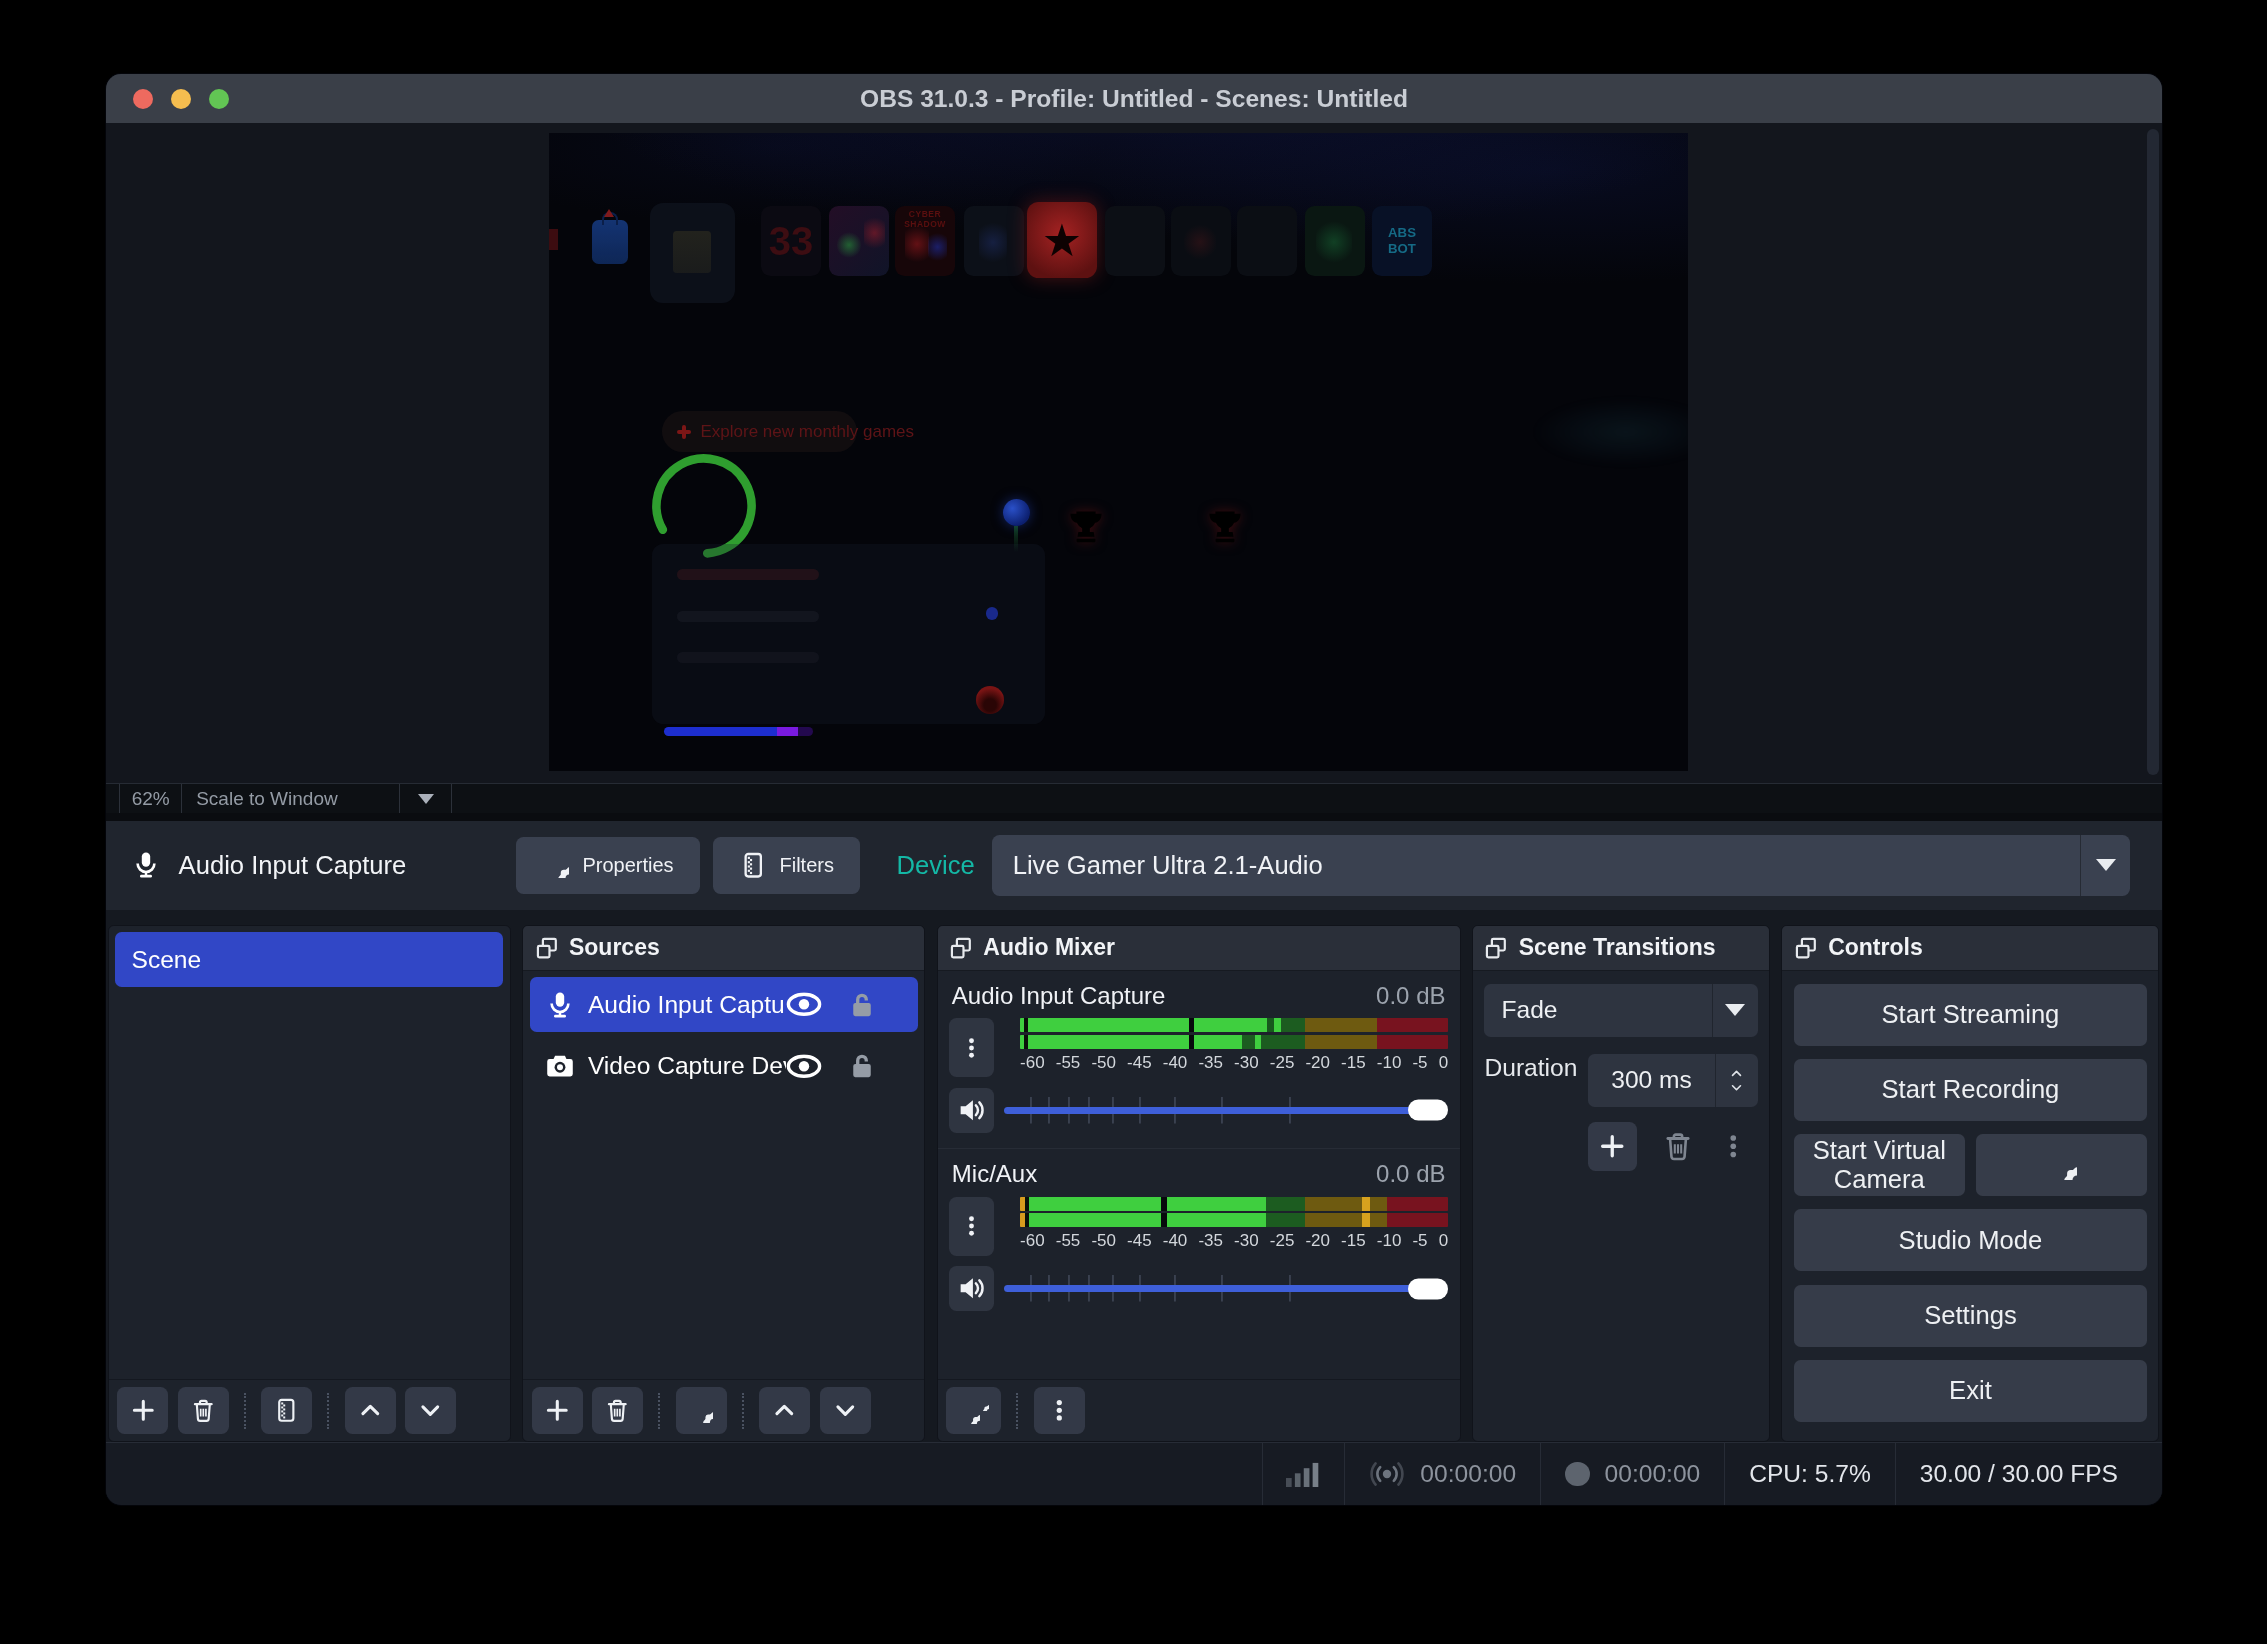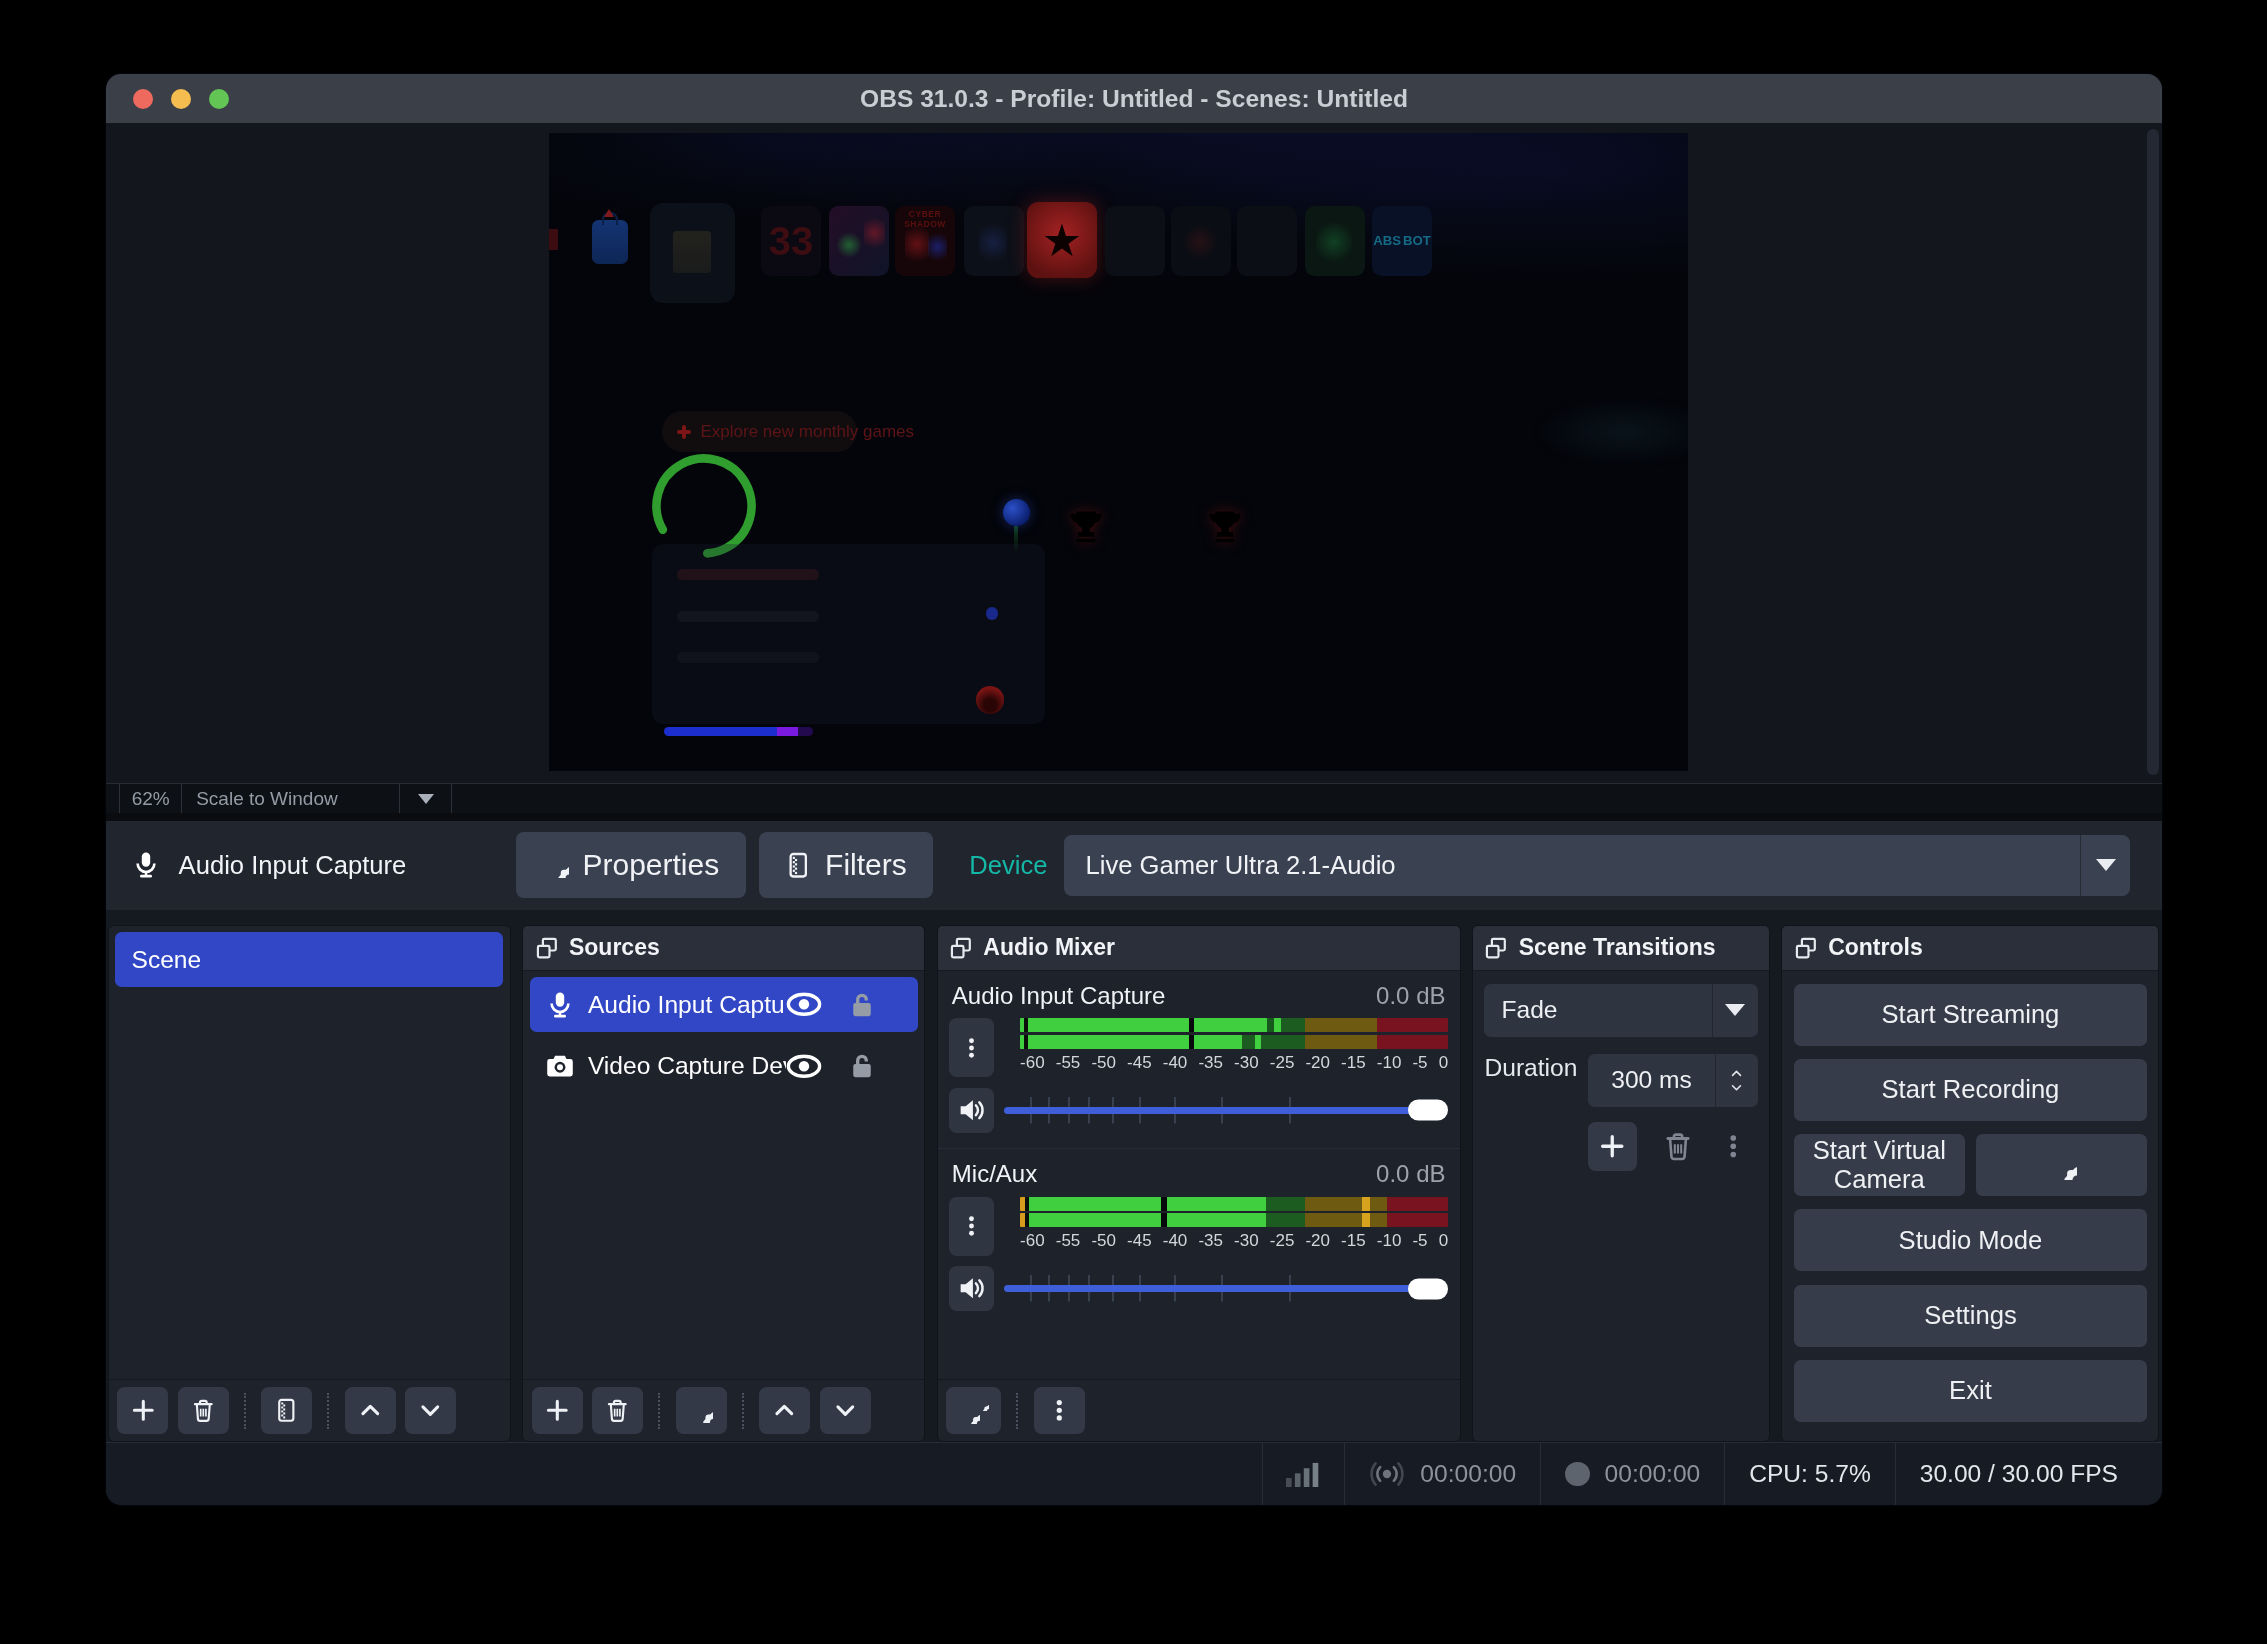--- a/index.html
+++ b/index.html
@@ -59,21 +59,21 @@
         box-shadow:0 0 19px rgba(150,30,30,.45);
         display:flex;align-items:center;justify-content:center;font-size:45px;color:#0d0202;}
   .t-d1{left:556px;background:#0c0f15;}
   .t-d2{left:622px;background:#0a0d13;}
   .t-d2::before{content:"";position:absolute;left:13.2px;top:19px;width:32px;height:34px;
         background:radial-gradient(circle,rgba(120,30,30,.25),transparent 75%);}
   .t-d3{left:688px;background:#0b0e14;}
   .t-gr{left:756px;background:#0a1712;}
   .t-gr::before{content:"";position:absolute;left:11.4px;top:15px;width:36px;height:42px;
         background:radial-gradient(circle,rgba(30,140,70,.35),transparent 75%);}
-  .t-abs{left:823px;background:#081126;display:flex;flex-direction:row;align-items:center;
+  .t-abs{left:823px;background:#081126;display:flex;flex-direction:column;align-items:center;
         justify-content:center;gap:1.9px;font-size:13.2px;font-weight:bold;color:#156a85;line-height:14px;}
   .pspill{position:absolute;left:113px;top:278px;width:195px;height:41px;border-radius:21px;
         background:rgba(18,14,16,.92);display:flex;align-items:center;gap:9.5px;
         padding:0 15px;box-sizing:border-box;}
   .psplus{position:relative;width:14px;height:14px;flex:none;}
   .psplus::before,.psplus::after{content:"";position:absolute;background:#7c1616;border-radius:1.9px;}
   .psplus::before{left:4.7px;top:0;width:4.7px;height:14px;}
   .psplus::after{left:0;top:4.7px;width:14px;height:4.7px;}
   .pspill .txt{font-size:17px;color:#5e1417;white-space:nowrap;}
   .arc-spinner{position:absolute;left:98px;top:316px;}
@@ -105,22 +105,22 @@
   .z-pct{width:61px;justify-content:center;border-left:0.9px solid #2c313a;}
   .z-scale{width:203px;padding-left:14px;}
   .z-arrow{width:51px;justify-content:center;}
   .tri{width:0;height:0;border-left:8.5px solid transparent;border-right:8.5px solid transparent;
        border-top:10.4px solid #aab0ba;}
   .gap1{flex:none;height:7.6px;background:#0a0c10;}
   
   .ctxbar{flex:none;height:89px;background:#20252e;display:flex;align-items:center;
           padding:0 32px 0 25.6px;}
   .ctx-src{display:flex;align-items:center;gap:19px;color:#f2f4f7;font-size:25.6px;}
-  .ctx-btn{height:66px;padding:0 26.5px;background:#3a4150;border:none;border-radius:7.6px;
-           display:flex;align-items:center;gap:13.2px;color:#f0f2f6;font-size:30px;--hole:#3a4150;}
+  .ctx-btn{height:57px;padding:0 26.5px;background:#3a4150;border:none;border-radius:7.6px;
+           display:flex;align-items:center;gap:13.2px;color:#f0f2f6;font-size:20px;--hole:#3a4150;}
   .ctx-btn.props{margin-left:110px;}
   .ctx-btn.filt{margin-left:13.2px;}
   .ctx-devlabel{margin-left:36px;font-size:25.6px;color:#14b8a6;}
   .ctx-select{flex:1;margin-left:17px;height:61px;background:#3a4150;border-radius:7.6px;
               display:flex;align-items:center;font-size:25.6px;color:#f0f2f6;overflow:hidden;}
   .ctx-select .val{flex:1;padding-left:21px;}
   .chev-zone{width:49px;align-self:stretch;border-left:0.9px solid #262b34;
              display:flex;align-items:center;justify-content:center;}
   .tri-lg{width:0;height:0;border-left:10.4px solid transparent;border-right:10.4px solid transparent;
           border-top:12.3px solid #e9ecf0;}

